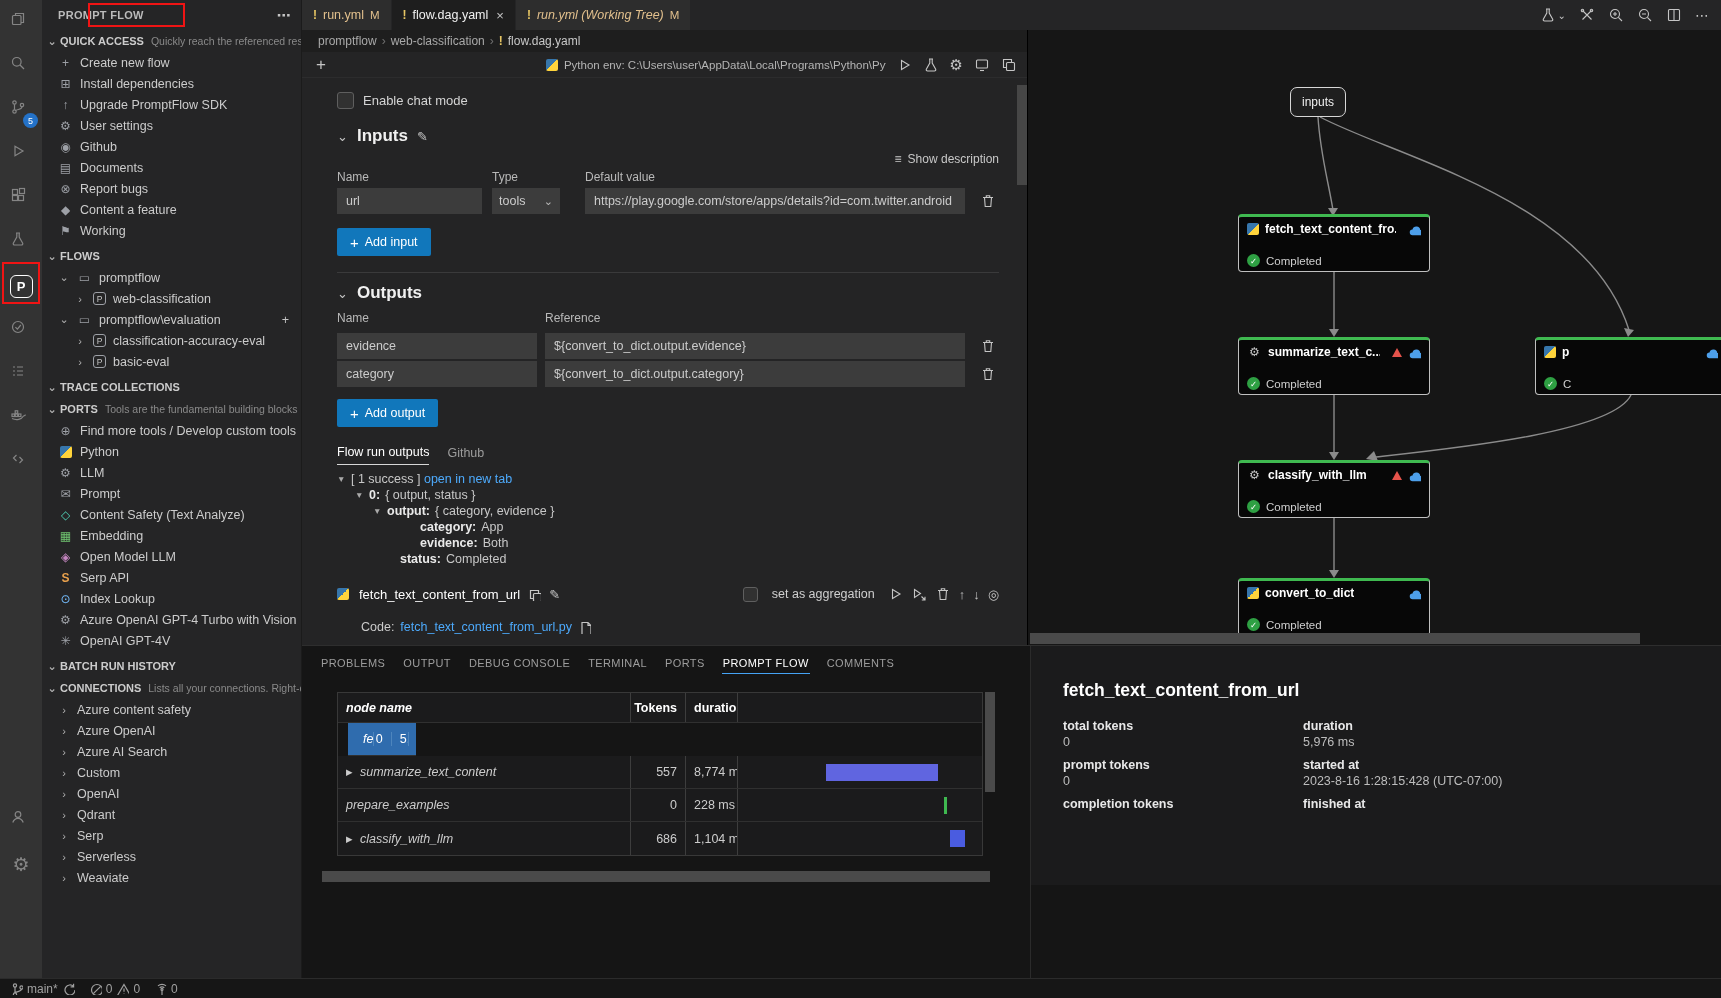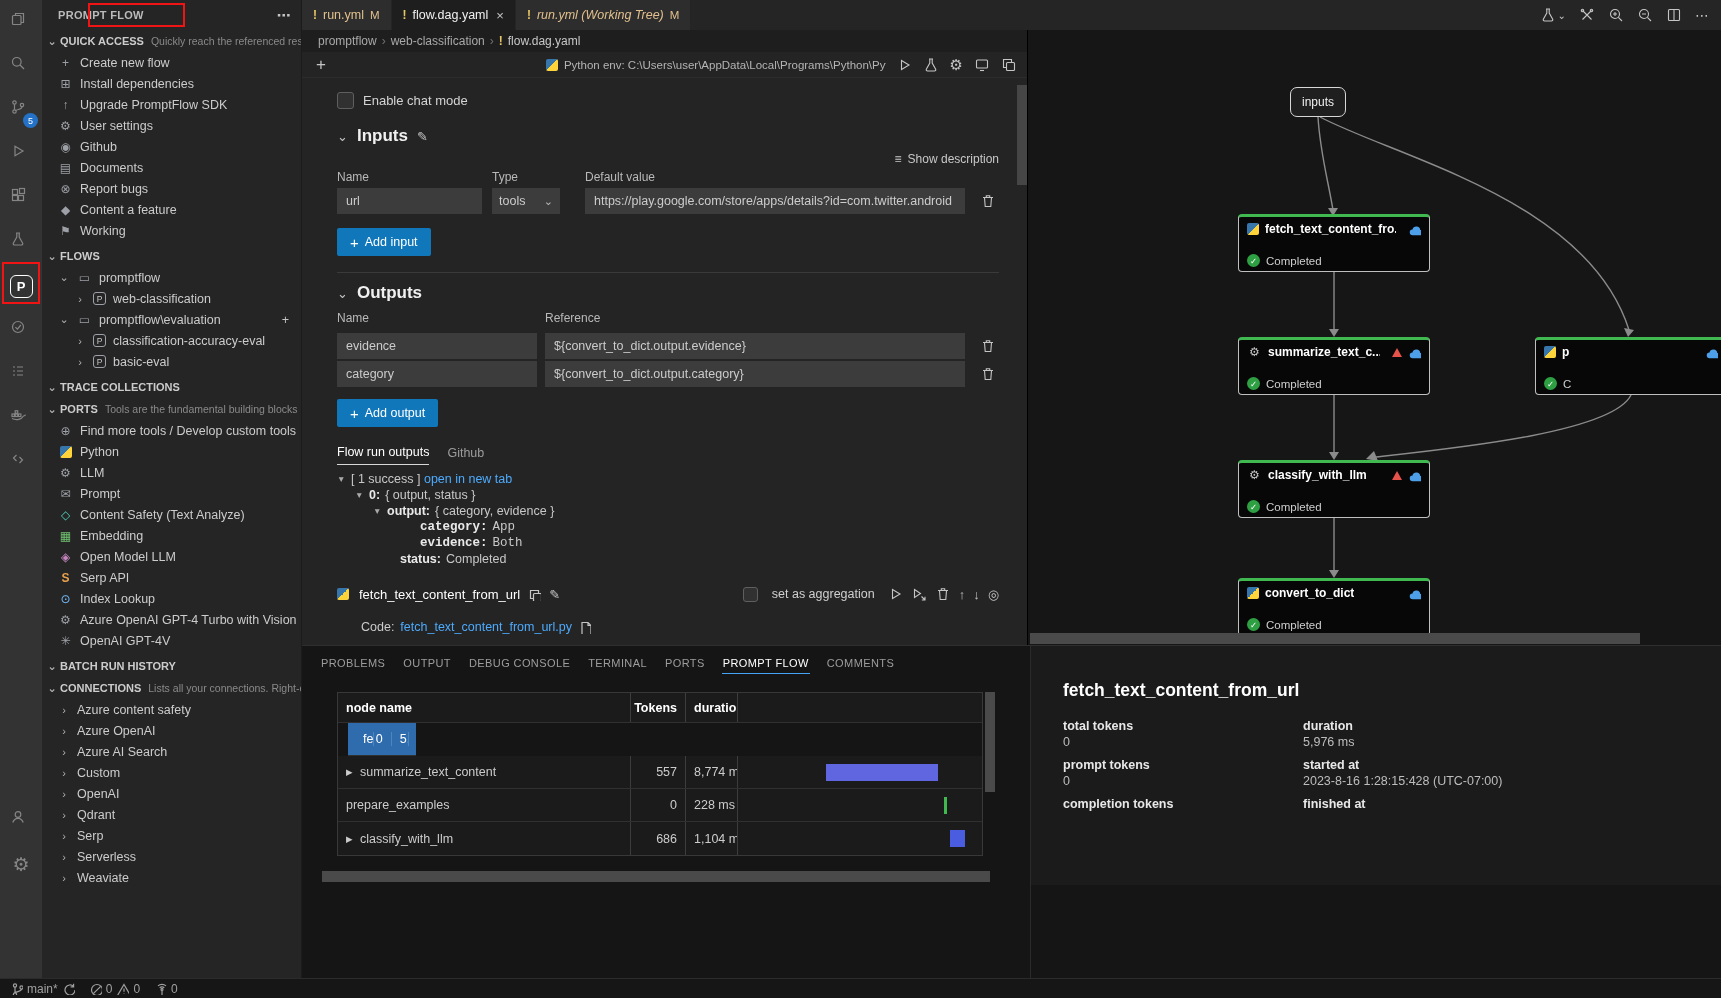--- a/index.html
+++ b/index.html
@@ -84,21 +84,21 @@
 .mt6{margin-top:6px;}
 .btn2{margin-top:12px;}
 .runtabs{display:flex;gap:18px;margin-top:14px;height:24px;align-items:flex-end;}
 .rt{font-size:12.5px;color:#9d9d9d;padding-bottom:5px;cursor:pointer;}
 .rt.act{color:#ffffff;border-bottom:1.5px solid #d7d7d7;}
 .tree{margin-top:6px;font-size:12.5px;color:#c8c8c8;}
 .tl{height:16px;display:flex;align-items:center;}
 .tw{width:14px;color:#aaaaaa;font-size:8.5px;flex:none;}
 .k{font-weight:bold;color:#e9e9e9;margin-right:5px;}
 .lnk{color:#4daafc;cursor:pointer;}
-.p18{padding-left:18px;}.p36{padding-left:36px;}.p63{padding-left:63px;}.p83{padding-left:83px;font-family:Liberation Mono, monospace;}
+.p18{padding-left:18px;}.p36{padding-left:36px;}.p63{padding-left:63px;}.p83{padding-left:83px;}
 .nodebar{display:flex;align-items:center;margin-top:12px;height:30px;gap:8px;}
 .nodebar .nm{color:#ffffff;font-size:13px;margin-left:2px;}
 .nodebar .ic-g{color:#c5c5c5;cursor:pointer;display:flex;}
 .nodebar .sp{flex:1;}
 .nodebar .agg{color:#d0d0d0;font-size:12.5px;margin:0 4px 0 6px;}
 .coderow{display:flex;align-items:center;gap:6px;margin-top:8px;padding-left:24px;height:20px;font-size:12.5px;color:#cccccc;}
 
 
 .gp{position:absolute;left:725px;top:0;width:694px;height:615px;background:#161616;border-left:1px solid #000;overflow:hidden;}
 .gnode{position:absolute;width:192px;height:58px;background:#070707;border:1px solid #bfbfbf;border-top:3px solid #3fb950;border-radius:4px;padding:5px 8px 4px 8px;display:flex;flex-direction:column;justify-content:space-between;cursor:pointer;}
@@ -117,21 +117,21 @@
 .bottom{position:absolute;left:0;top:645px;width:1419px;height:333px;background:#151515;border-top:1px solid #2e2e2e;}
 .pl{position:absolute;left:0;top:0;width:728px;height:333px;}
 .ptabs{display:flex;gap:16px;align-items:center;height:34px;padding-left:18px;}
 .ptab{font-size:11px;letter-spacing:.4px;color:#9d9d9d;cursor:pointer;padding:4px 1px;}
 .ptab.act{color:#ffffff;border-bottom:1.5px solid #45a3f5;}
 .ntable{position:absolute;left:35px;top:46px;width:646px;border:1px solid #383838;}
 .trow{display:flex;height:33px;background:#1b1b1c;border-bottom:1px solid #303030;}
 .trow.hd{height:30px;}
 .trow:last-child{border-bottom:none;}
 .tc{display:flex;align-items:center;padding:0 8px;border-right:1px solid #3d3d3d;overflow:hidden;white-space:nowrap;font-size:12.5px;color:#cccccc;}
-.tc.c1{width:293px;}
+.tc.c1{width:293px;font-style:italic;}
 .tc.c2{width:55px;justify-content:flex-end;}
 .tc.c3{width:52px;}
 .tc.c4{flex:1;border-right:none;position:relative;padding:0;}
 .hd .tc{font-weight:bold;color:#ffffff;}
 .trow.sel{background:#2f6cae;}
 .trow.sel .tc{color:#ffffff;border-right-color:#4d85bd;}
 .twst{width:14px;color:#cccccc;font-size:8.5px;flex:none;}
 .bar{position:absolute;top:8px;height:17px;}
 .vscroll{position:absolute;left:683px;top:46px;width:10px;height:162px;}
 .vscroll .th{position:absolute;left:0;top:0;width:10px;height:100px;background:#4a4a4a;}

